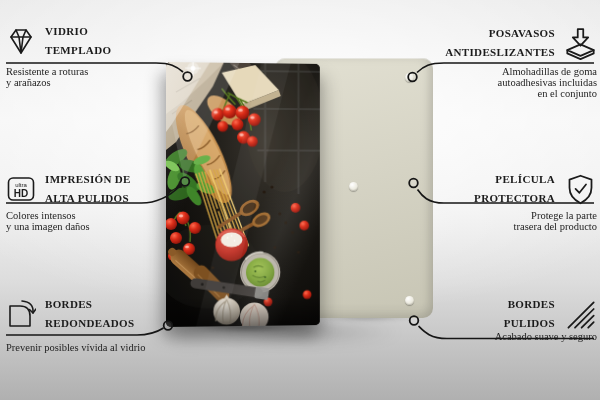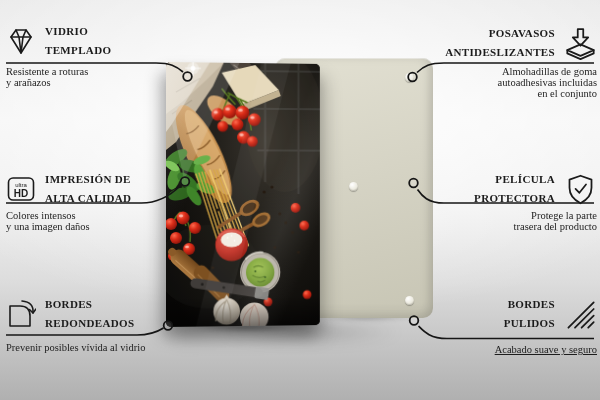--- a/index.html
+++ b/index.html
@@ -21,21 +21,21 @@
   .callout.right .head{justify-content:flex-end;}
   .ico{width:30px;height:30px;flex:0 0 auto;}
   .callout.right .ico{width:33px;height:33px;}
   .ico path,.ico rect,.ico circle,.ico line{fill:none;stroke:#1b1b1b;stroke-width:1.6;stroke-linejoin:round;stroke-linecap:round;}
   .ico text{stroke:none;fill:#1b1b1b;}
   .c-tl{top:24px;} .c-tl .desc{margin-top:8px;}
   .c-ml{top:172px;} .c-ml .desc{margin-top:4px;}
   .c-bl{top:297px;} .c-bl .desc{margin-top:11px;}
   .c-tr{top:26px;} .c-tr .desc{margin-top:6px;}
   .c-mr{top:172px;} .c-mr .desc{margin-top:4px;}
-  .c-br{top:297px;} .c-br .desc{margin-top:13px;text-decoration:underline;}
+  .c-br{top:297px;} .c-br .desc{}
   
   .floor-shadow{position:absolute;left:180px;top:316px;width:258px;height:32px;z-index:1;
     background:radial-gradient(50% 50% at 50% 50%, rgba(0,0,0,0.22), rgba(0,0,0,0) 72%);filter:blur(7px);}
   .seam-photo{position:absolute;left:168px;top:325px;width:154px;height:9px;z-index:1;
     background:radial-gradient(50% 100% at 50% 0%, rgba(0,0,0,0.5), rgba(0,0,0,0) 78%);filter:blur(2px);}
   .seam-back{position:absolute;left:300px;top:315px;width:132px;height:8px;z-index:1;
     background:radial-gradient(50% 100% at 50% 0%, rgba(0,0,0,0.35), rgba(0,0,0,0) 78%);filter:blur(2px);}
   .back-panel{position:absolute;left:275px;top:58px;width:158px;height:260px;border-radius:10px;z-index:2;
     background:linear-gradient(165deg,#e2e0d2 0%,#d6d4c5 45%,#c7c5b4 100%);
     box-shadow:inset -5px 0 9px rgba(0,0,0,0.10), inset 0 -7px 10px rgba(0,0,0,0.07), inset 0 1px 0 rgba(255,255,255,0.55);}
@@ -323,21 +323,21 @@
   </div>
 
   <div class="callout left c-ml">
     <div class="head">
       <svg class="ico" viewBox="0 0 30 30">
         <rect x="2.5" y="4" width="25" height="22" rx="4.5"></rect>
         <text x="15" y="12.5" text-anchor="middle" font-size="6" font-family="Liberation Sans, sans-serif">ultra</text>
         <text x="15" y="23" text-anchor="middle" font-size="10" font-weight="bold" font-family="Liberation Sans, sans-serif">HD</text>
       </svg>
       <div class="title">IMPRESIÓN DE
-ALTA CALIDAD</div>
+ALTA PULIDOS</div>
     </div>
     <div class="desc">Colores intensos
 y una imagen daños</div>
   </div>
 
   <div class="callout left c-bl">
     <div class="head">
       <svg class="ico" viewBox="0 0 30 30">
         <path d="M4,27 V7 H14 Q24,7 24,17 V27 Z"></path>
         <path d="M16,2 Q28,3 27,14"></path>

